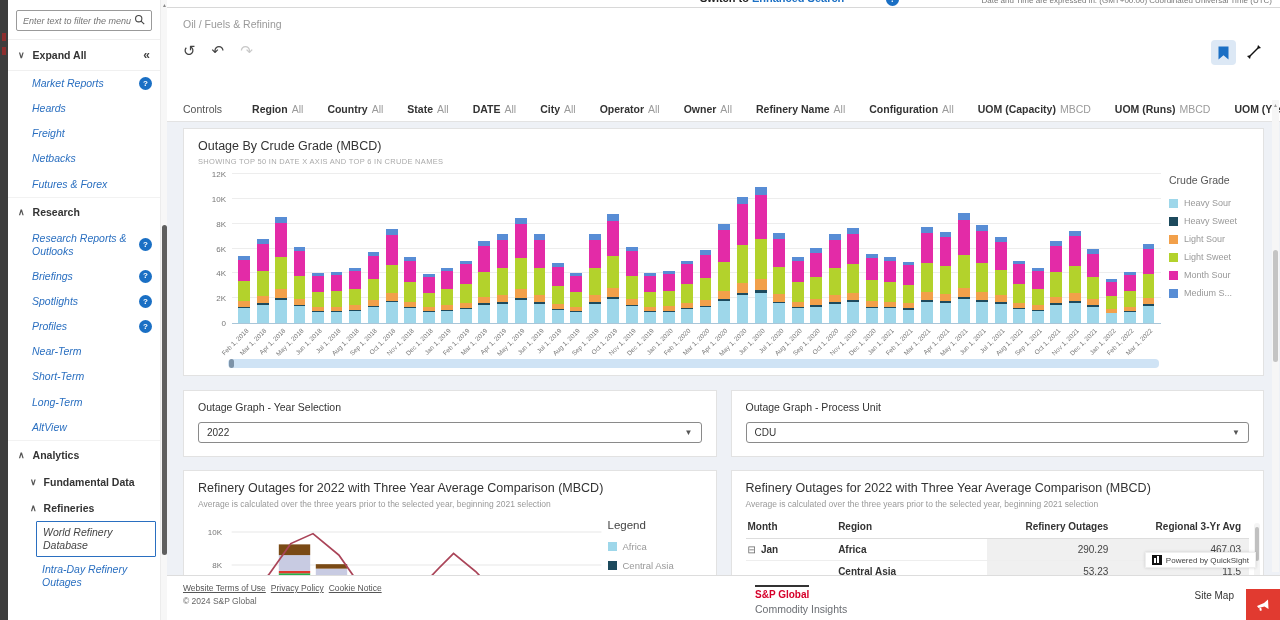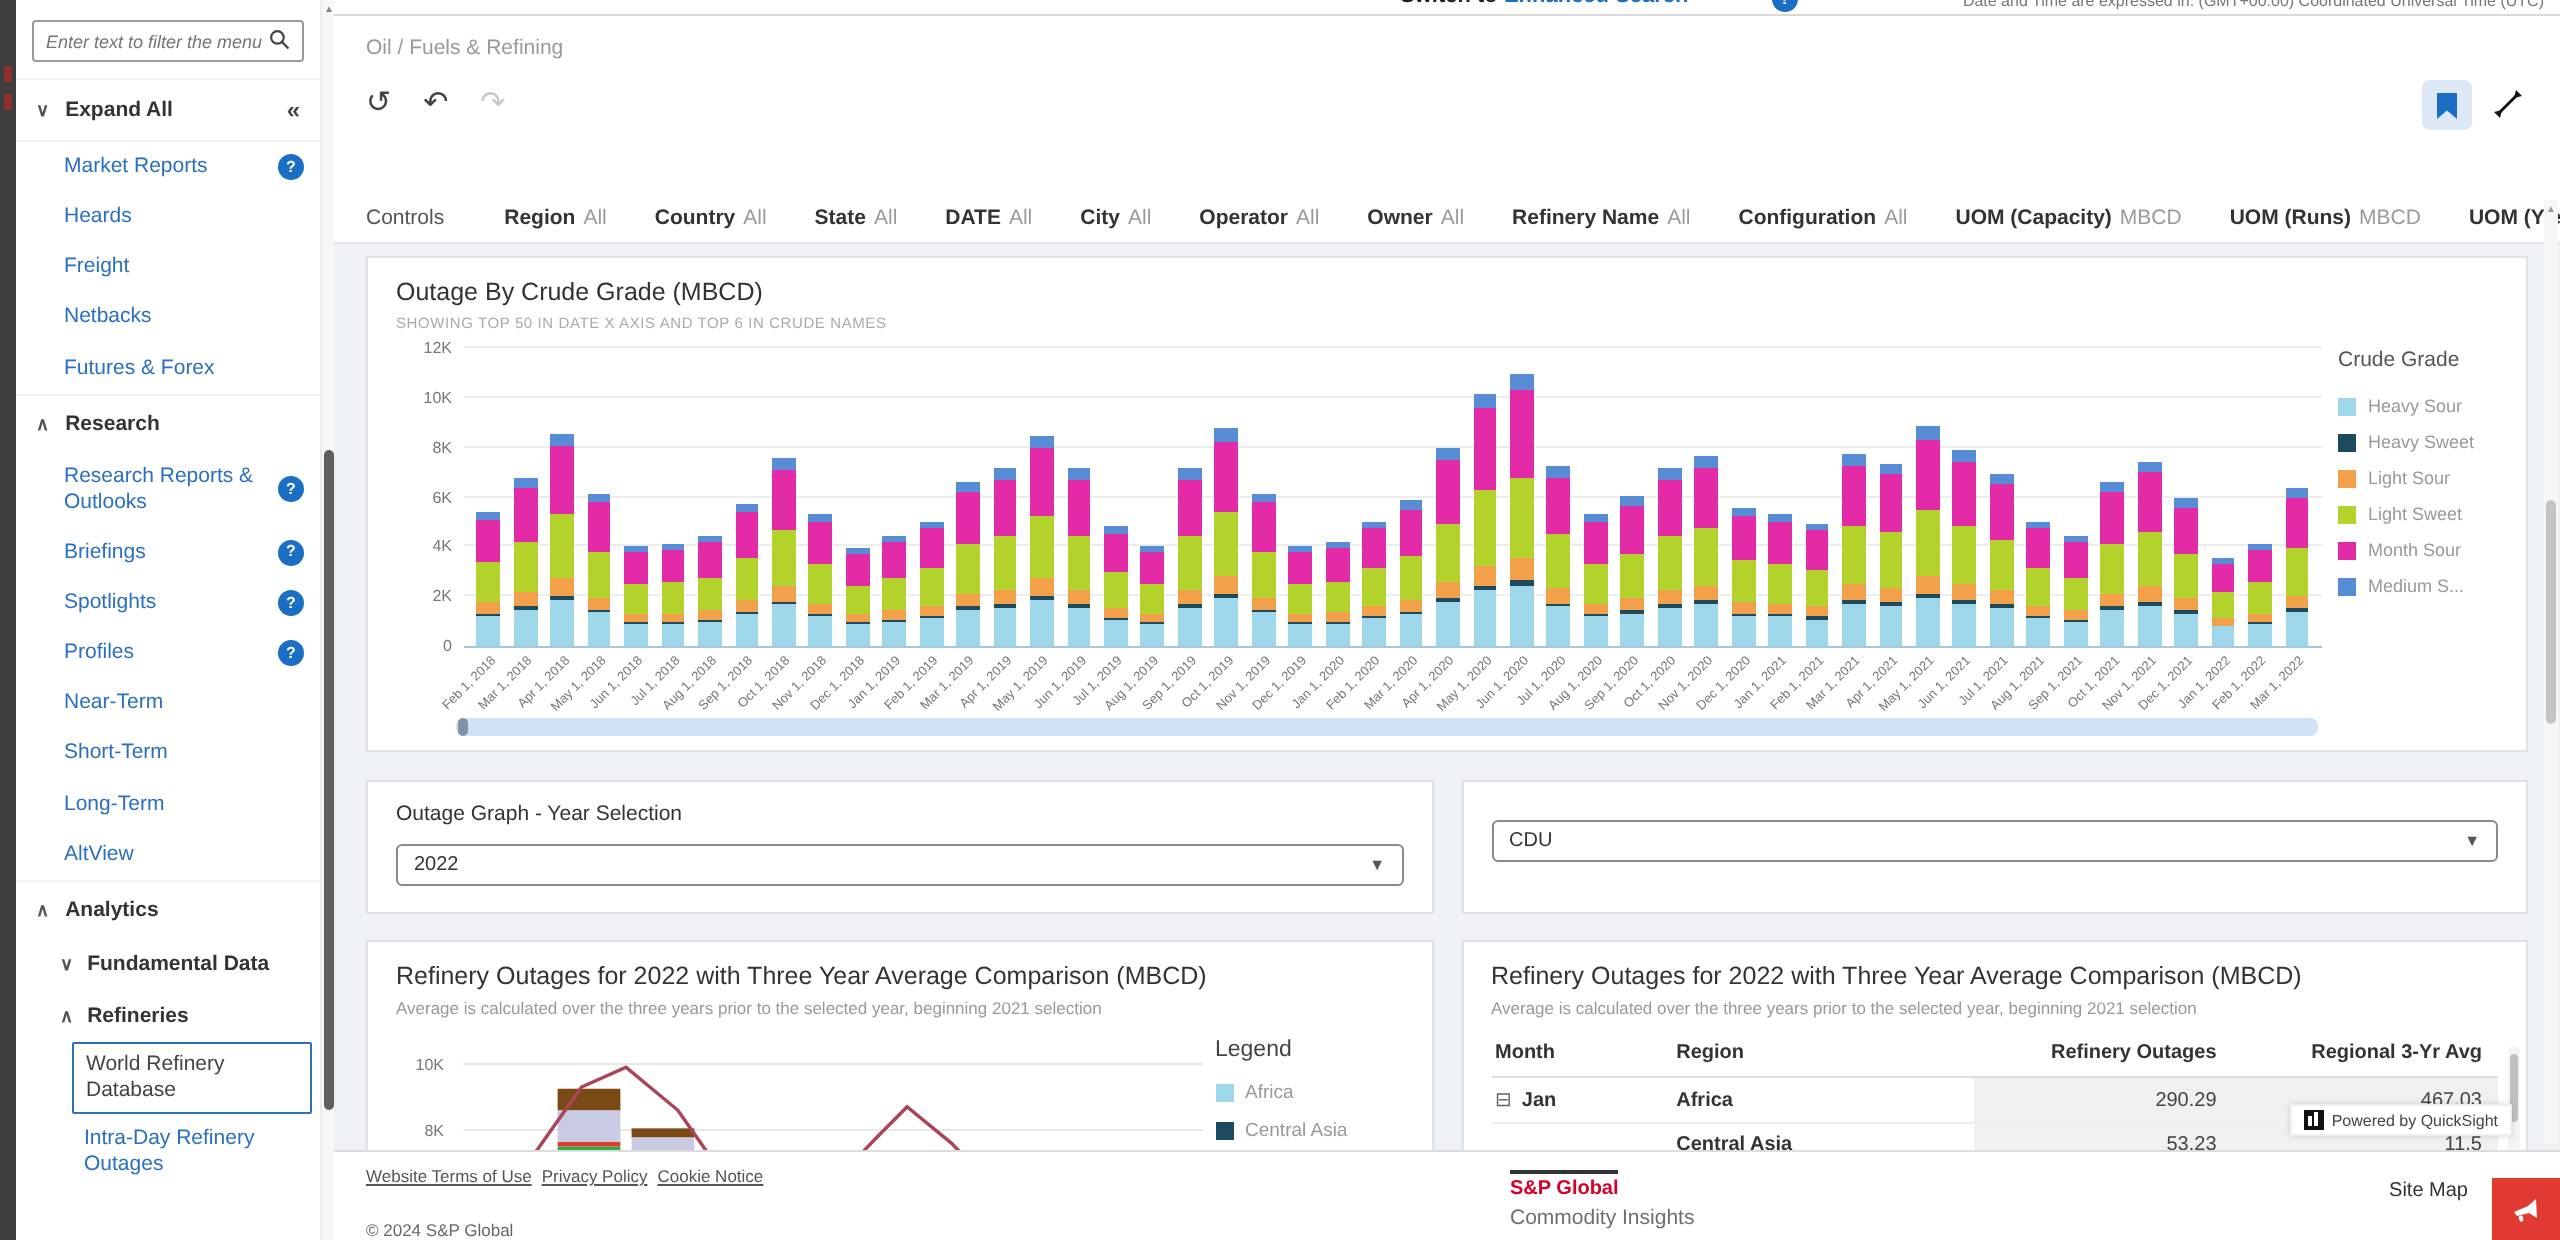--- a/index.html
+++ b/index.html
@@ -10,21 +10,21 @@
   
   .sidebar { position:absolute; left:8px; top:0; width:152px; height:620px; background:#fff; z-index:4; font-size:10.5px; overflow:hidden; }
   .filter-box { margin:10px 8px 8px; border:1px solid #9a9a9a; border-radius:2px; height:21px; display:flex; align-items:center; padding:0 6px; background:#fff; }
   .filter-box input { border:0; outline:0; width:100%; font-style:italic; font-size:9px; color:#777; font-family:"Liberation Sans",sans-serif; background:transparent; }
   .srch { flex:0 0 auto; }
   .expand-row { display:flex; align-items:center; padding:8px 10px; border-top:1px solid #f0f0f0; border-bottom:1px solid #f0f0f0; color:#333; font-weight:bold; font-size:10.5px; }
   .expand-row .lbl { margin-left:8px; flex:1; }
   .chev { color:#555; font-size:9px; }
   .guillemet { color:#444; font-size:12px; }
   .mi { padding:6px 8px 6px 24px; color:#2a6fc0; display:flex; align-items:center; cursor:pointer; line-height:1.25; }
-  .mi .t { flex:1; }
+  .mi .t { flex:1;font-style:italic; }
   .mi.l0 { padding-left:10px; }
   .mi.l2 { padding-left:34px; }
   .mi.selected { border:1px solid #2a6fc0; border-radius:1px; color:#444; margin:0 4px 0 28px; padding:4px 6px; }
   .sec { color:#333; font-weight:bold; padding:8px 10px; border-top:1px solid #f2f2f2; display:flex; gap:8px; align-items:center; font-size:10.5px; }
   .subsec { color:#333; font-weight:bold; padding:7px 10px 7px 22px; display:flex; gap:7px; align-items:center; font-size:10.5px; }
   .hb { width:13px; height:13px; border-radius:50%; background:#1a6fc4; color:#fff; font-size:8px; font-weight:bold; display:flex; align-items:center; justify-content:center; flex:0 0 auto; }
   
   .sb-scroll { position:absolute; left:160px; top:0; width:7px; height:620px; background:#f7f7f7; border-left:1px solid #ececec; z-index:6; }
   .sb-scroll .arrow { position:absolute; top:2px; left:0; width:7px; text-align:center; font-size:5px; color:#888; }
   .sb-thumb { position:absolute; left:1px; top:225px; width:5px; height:330px; background:#5f5f5f; border-radius:3px; }
@@ -99,21 +99,21 @@
   .qs-badge .ic { width:10px; height:10px; background:#111; display:inline-block; position:relative; }
   .qs-badge .ic::after { content:""; position:absolute; left:2px; bottom:2px; width:2px; height:5px; background:#fff; box-shadow:3px 0 0 #fff, 3px -2px 0 #fff; }
   
   .pg-scroll { position:absolute; right:1px; top:100px; bottom:48px; width:7px; background:#f6f6f6; z-index:8; }
   .pg-scroll .arrow { position:absolute; top:2px; left:0; width:7px; text-align:center; font-size:5px; color:#999; }
   .pg-thumb { position:absolute; top:150px; left:1px; width:5px; height:112px; background:#c4c4c4; border-radius:3px; }
   
   .footer { position:absolute; left:0; right:0; bottom:0; height:45px; background:#fff; border-top:1px solid #ddd; }
   .f-links { position:absolute; left:16px; top:7px; font-size:8.5px; color:#555; }
   .f-links a { color:#555; text-decoration:underline; margin-right:5px; cursor:pointer; }
-  .f-copy { margin-top:17px; color:#666; }
+  .f-copy { margin-top:3px; color:#666; }
   .brand { position:absolute; left:588px; top:8px; }
   .brand-top { display:inline-block; border-top:2px solid #333; color:#d6002a; font-weight:bold; font-size:10px; padding-top:2px; }
   .brand-bottom { color:#6b6e73; font-size:10.5px; margin-top:1px; }
   .sitemap { position:absolute; right:46px; top:14px; font-size:10px; color:#333; cursor:pointer; }
   .mega-btn { position:absolute; right:0; bottom:0; width:34px; height:31px; background:#e13a30; border:none; display:flex; align-items:center; justify-content:center; cursor:pointer; z-index:10; }
 </style>
 </head>
 <body>
 
 <div class="leftbar">
@@ -867,20 +867,21 @@
 
     <div class="dd-row">
       <div class="card dd-card">
         <div class="dd-label">Outage Graph - Year Selection</div>
         <div class="select">
           <span>2022</span>
           <span class="caret">▼</span>
         </div>
       </div>
       <div class="card dd-card">
+        <div class="dd-label">Outage Graph - Process Unit</div>
         <div class="select">
           <span>CDU</span>
           <span class="caret">▼</span>
         </div>
       </div>
     </div>
 
     <div class="bt-row">
       <div class="card bt-card">
         <div class="c-title">Refinery Outages for 2022 with Three Year Average Comparison (MBCD)</div>

